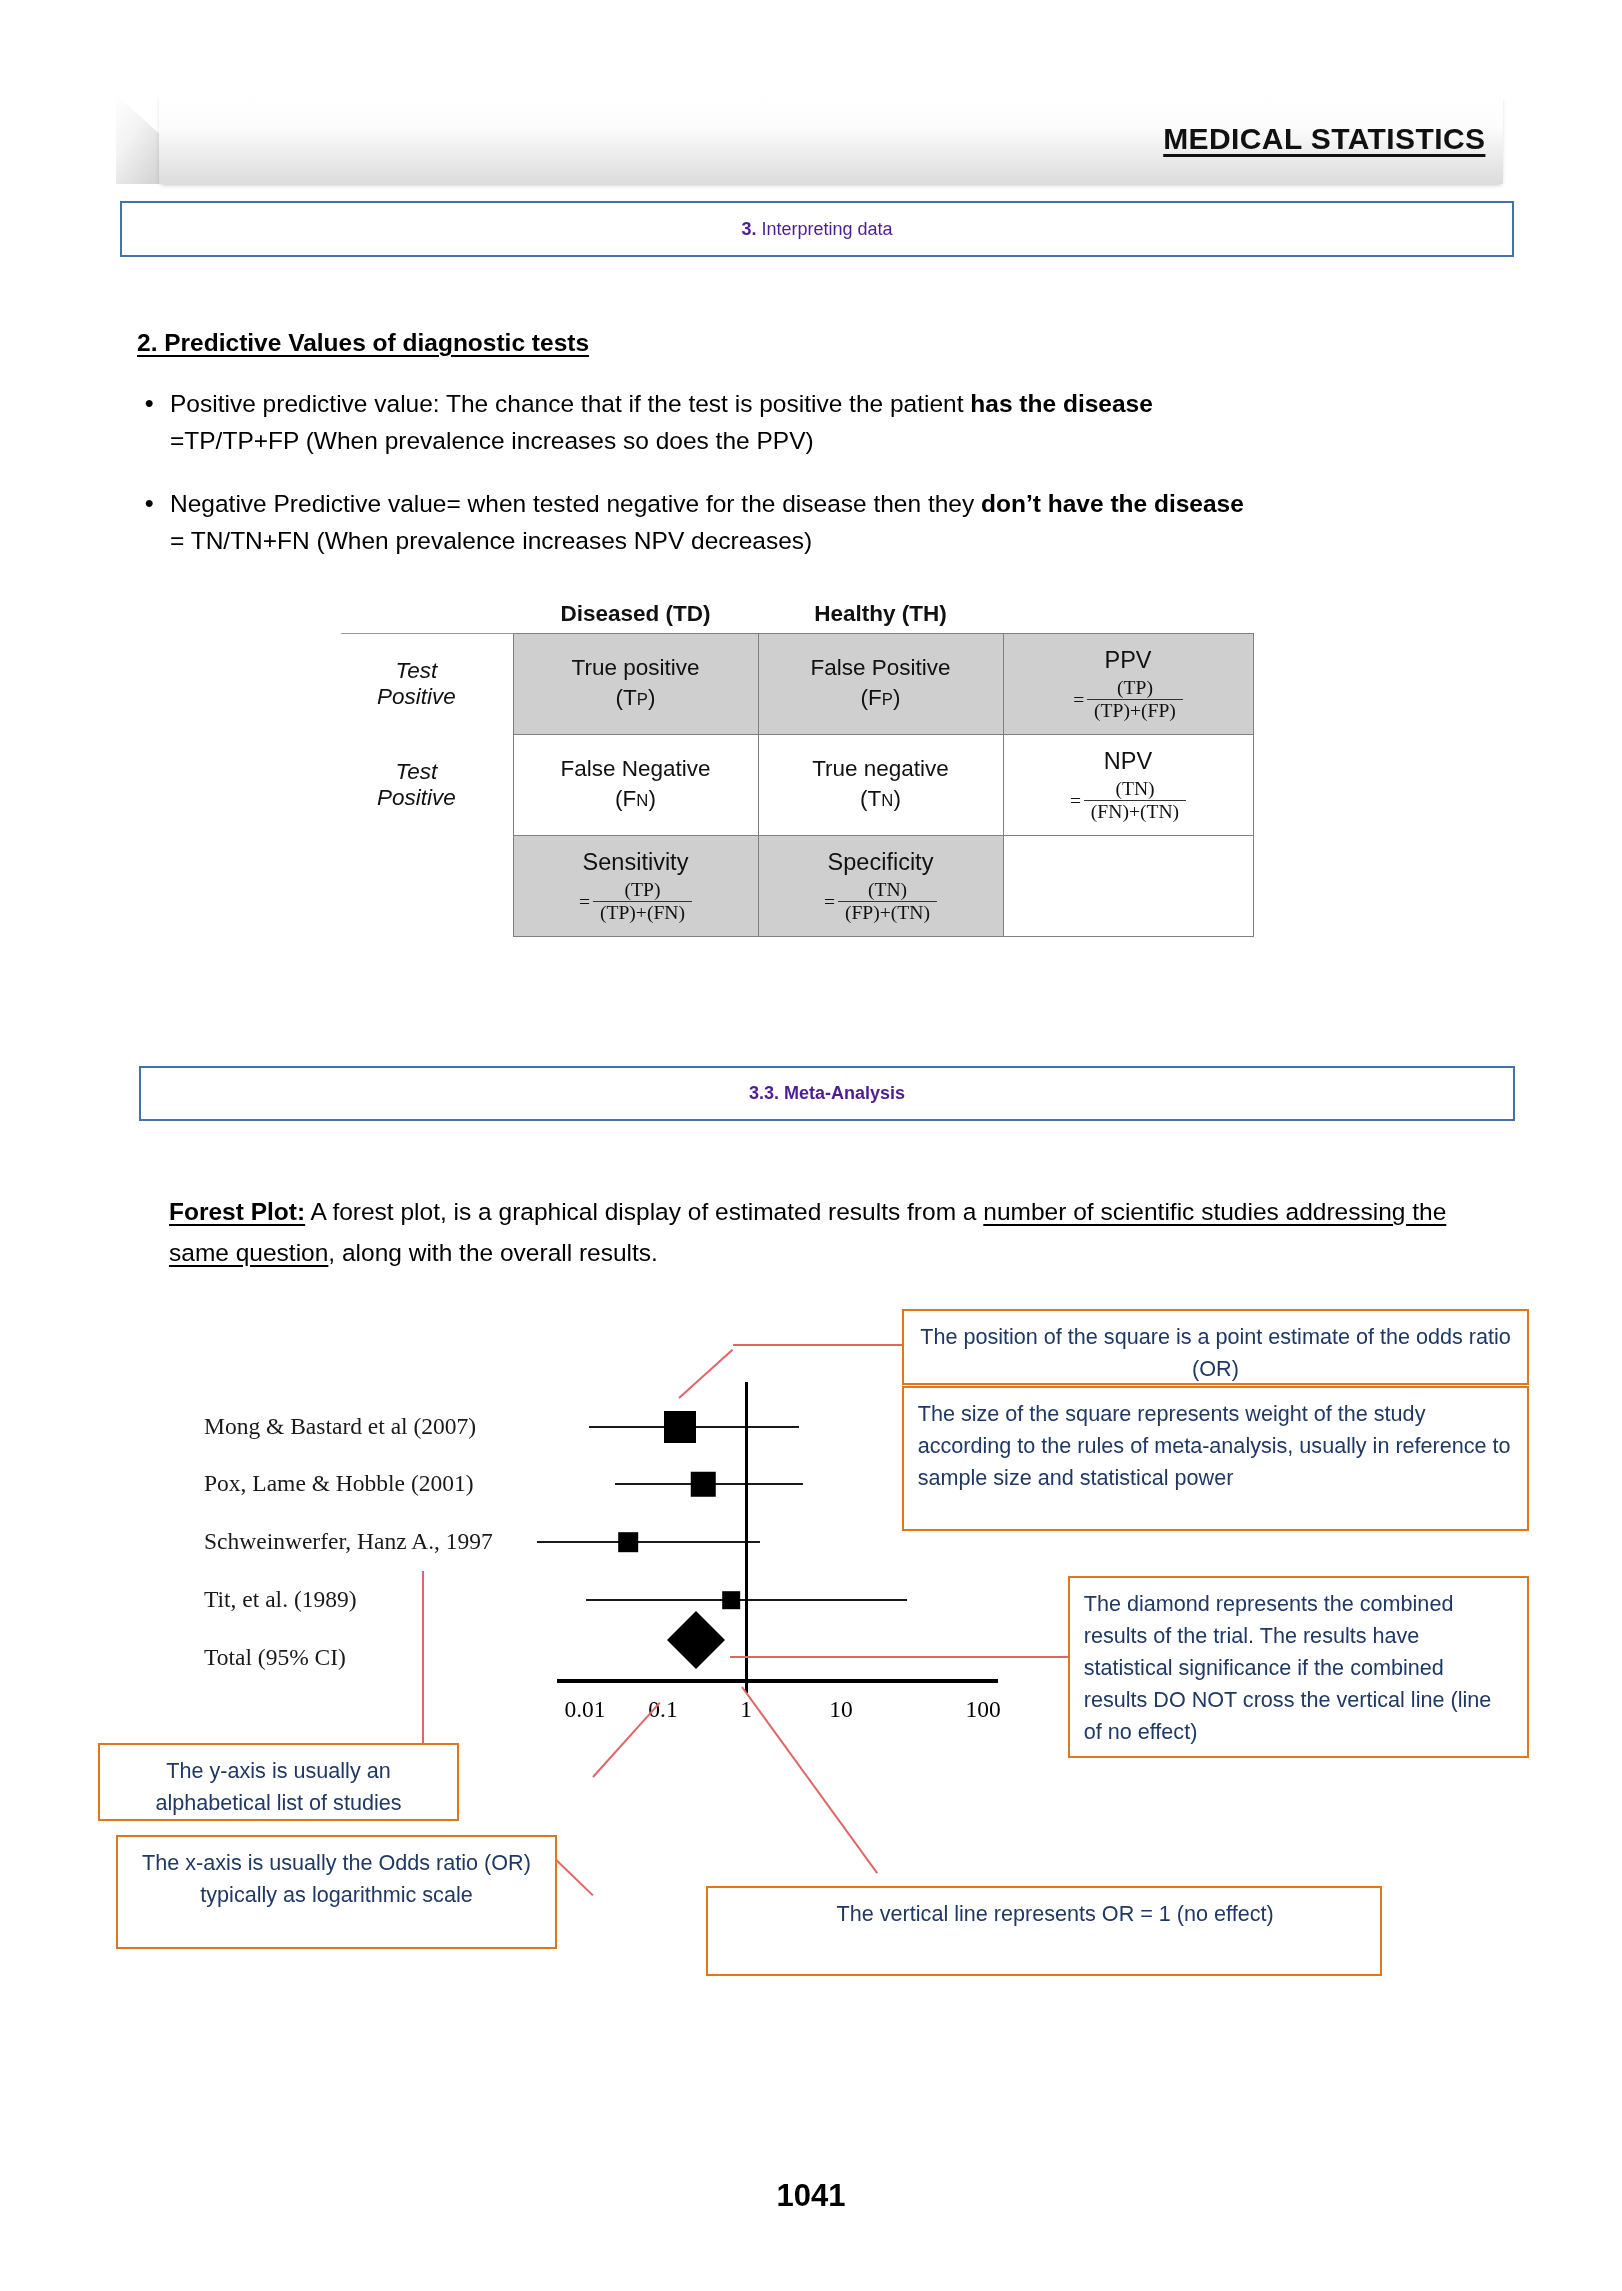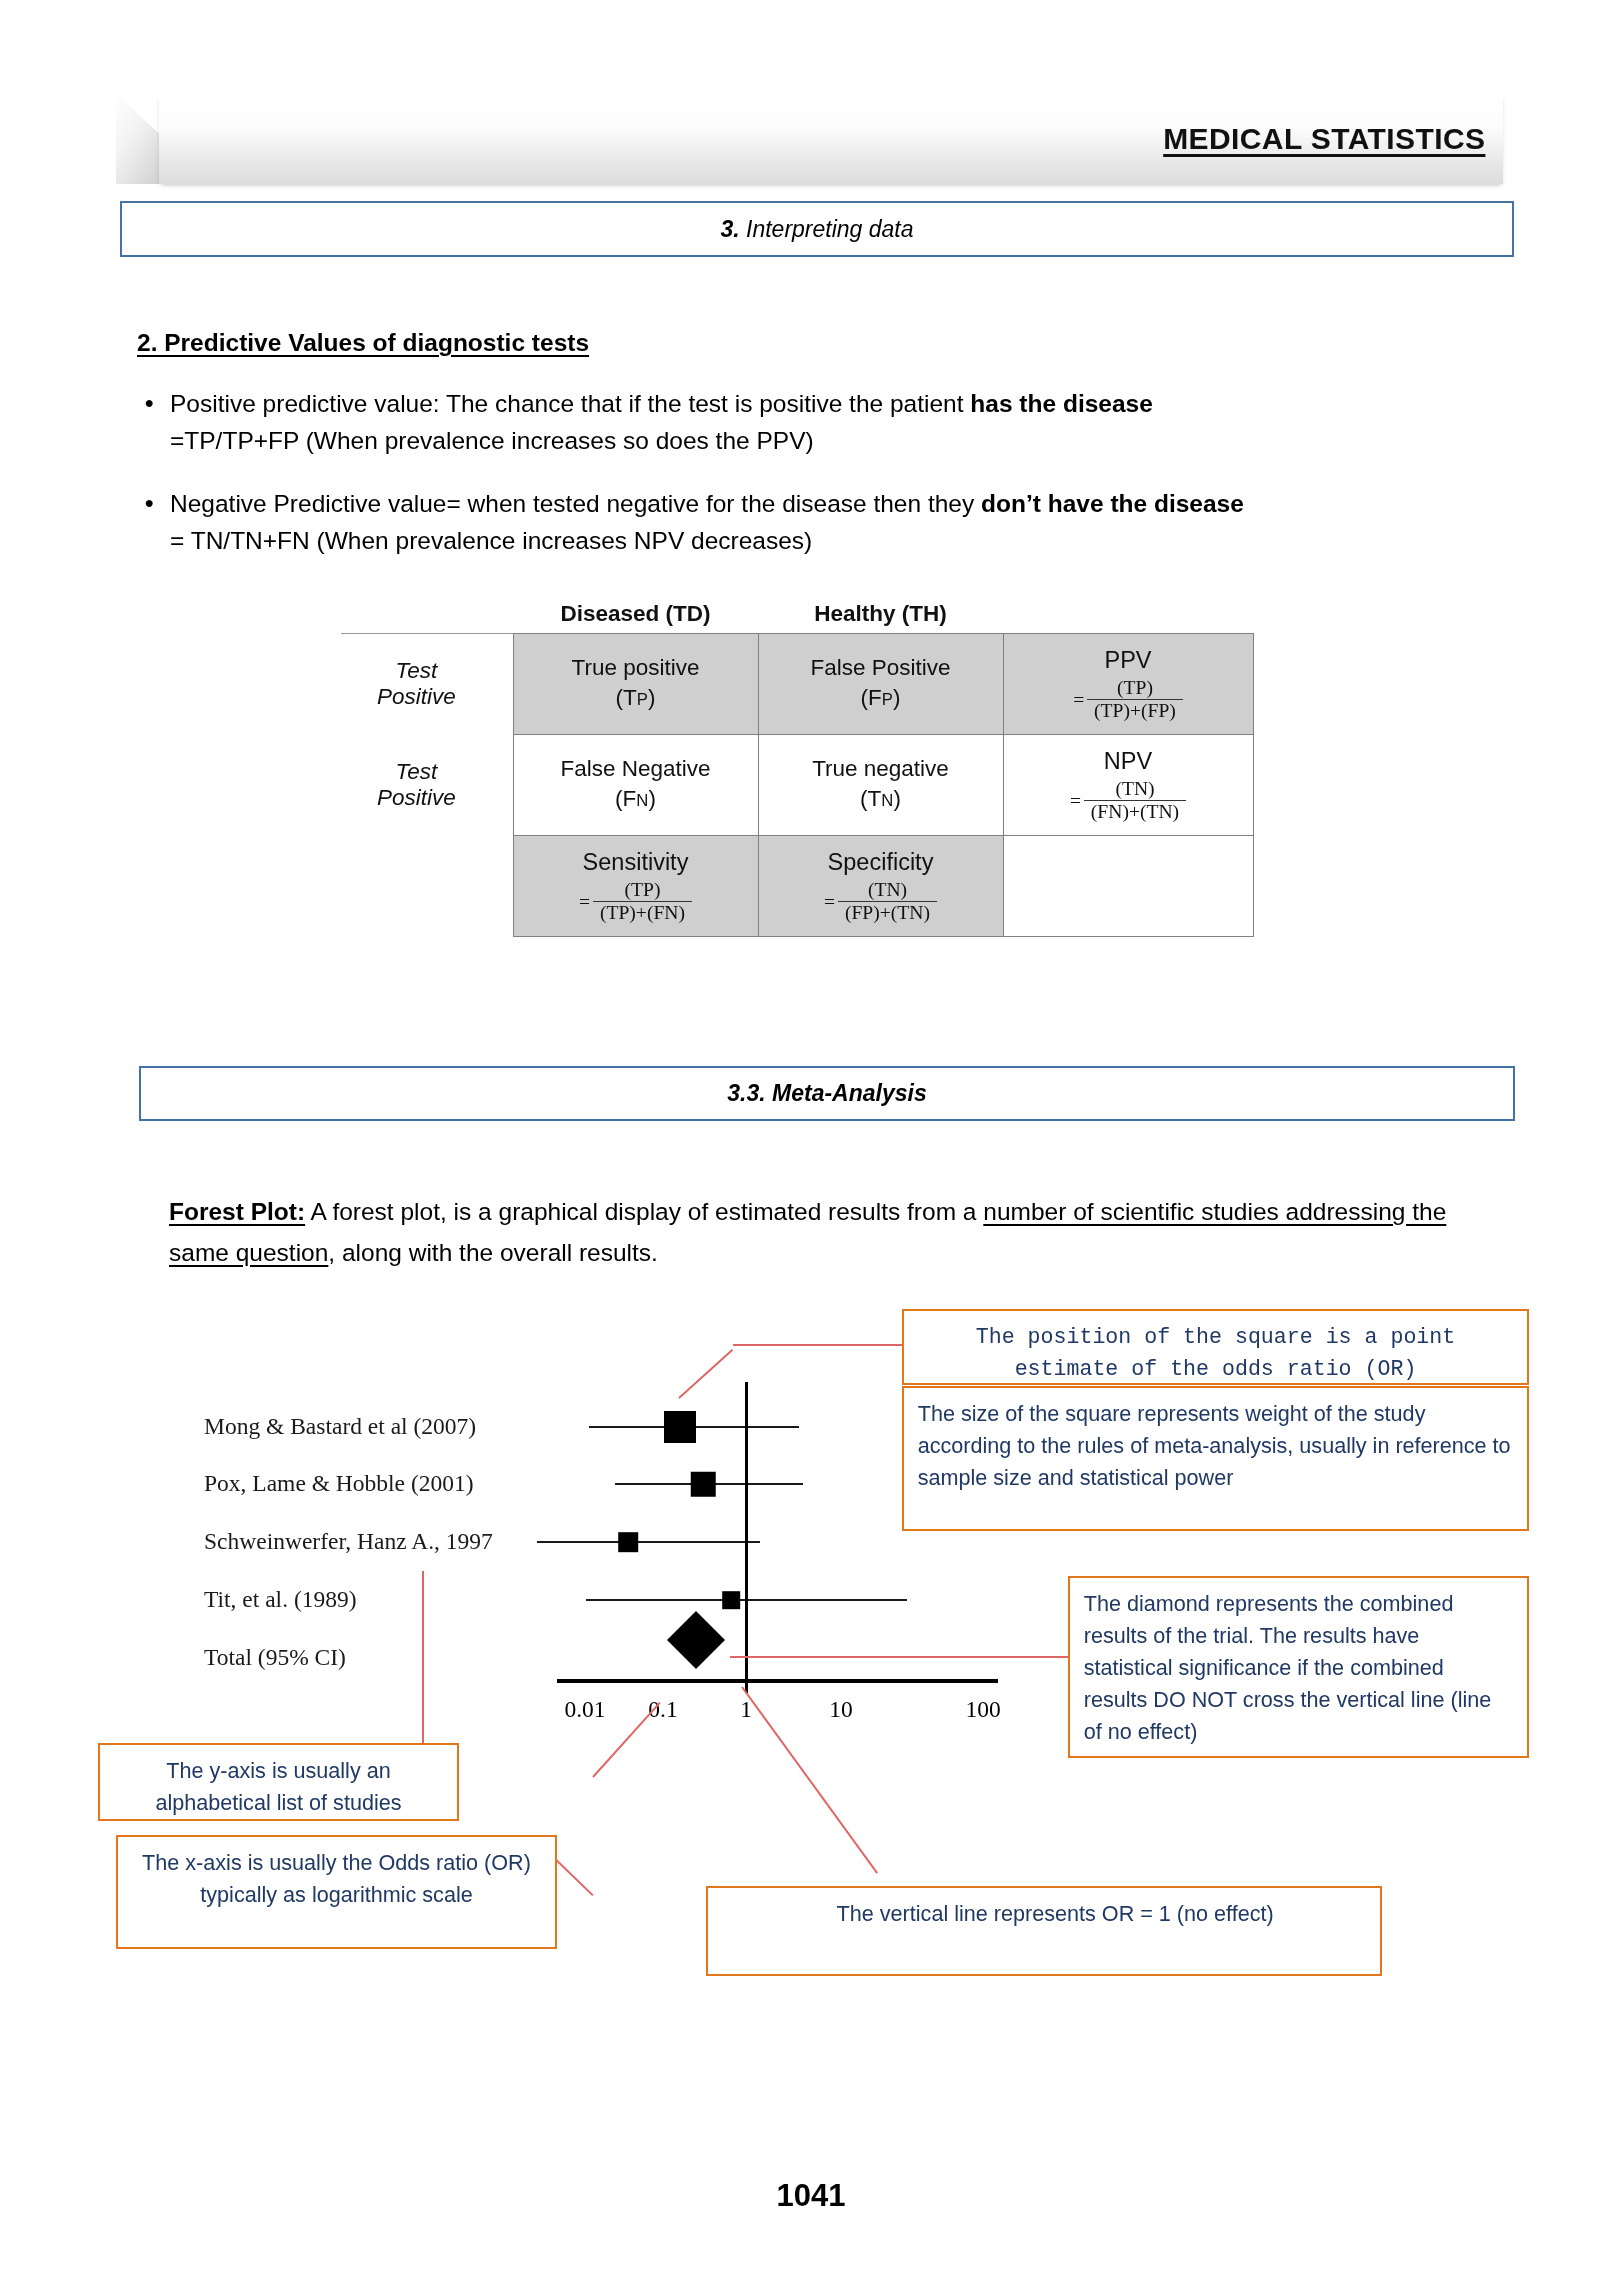--- a/index.html
+++ b/index.html
@@ -63,24 +63,23 @@
   .section-bar {
     position: absolute;
     box-sizing: border-box;
     border: 2px solid #4472a8;
     background: #ffffff;
     display: flex;
     align-items: center;
     justify-content: center;
   }
   .section-bar-text {
-    font-size: 23px;
-    color: #000000;
+    font-size: 18px;
+    color: #4c1d95;
     font-family: "Liberation Sans", sans-serif;
-    font-style: italic;
   }
   .section-bar-text b { font-weight: bold; }
 
   #bar-interpreting {
     left: 120px;
     top: 201px;
     width: 1394px;
     height: 56px;
   }
   #bar-meta {
@@ -474,21 +473,21 @@
     <div class="connector" style="left:730px; top:1656px; width:343px;"></div>
 
     <div class="connector" style="left:423px; top:1570px; width:176px; transform: rotate(90deg);"></div>
 
     <div class="connector" style="left:593px; top:1776px; width:100px; transform: rotate(-48deg);"></div>
     <div class="connector" style="left:549px; top:1852px; width:61px; transform: rotate(44deg);"></div>
 
     <div class="connector" style="left:742px; top:1686px; width:230px; transform: rotate(54deg);"></div>
   </div>
 
-  <div class="callout center" style="left:902px; top:1309px; width:627px; height:76px;font-family:Liberation Mono, monospace;">The position of the square is a point estimate of the odds ratio (OR)</div>
+  <div class="callout center" style="left:902px; top:1309px; width:627px; height:76px;">The position of the square is a point estimate of the odds ratio (OR)</div>
 
   <div class="callout left" style="left:902px; top:1386px; width:627px; height:145px;">The size of the square represents weight of the study according to the rules of meta-analysis, usually in reference to sample size and statistical power</div>
 
   <div class="callout left" style="left:1068px; top:1576px; width:461px; height:182px;">The diamond represents the combined results of the trial. The results have statistical significance if the combined results DO NOT cross the vertical line (line of no effect)</div>
 
   <div class="callout center" style="left:98px; top:1743px; width:361px; height:78px;">The y-axis is usually an alphabetical list of studies</div>
 
   <div class="callout center" style="left:116px; top:1835px; width:441px; height:114px;">The x-axis is usually the Odds ratio (OR) typically as logarithmic scale</div>
 
   <div class="callout center" style="left:706px; top:1886px; width:676px; height:90px;padding-left:36px;">The vertical line represents OR = 1 (no effect)</div>

